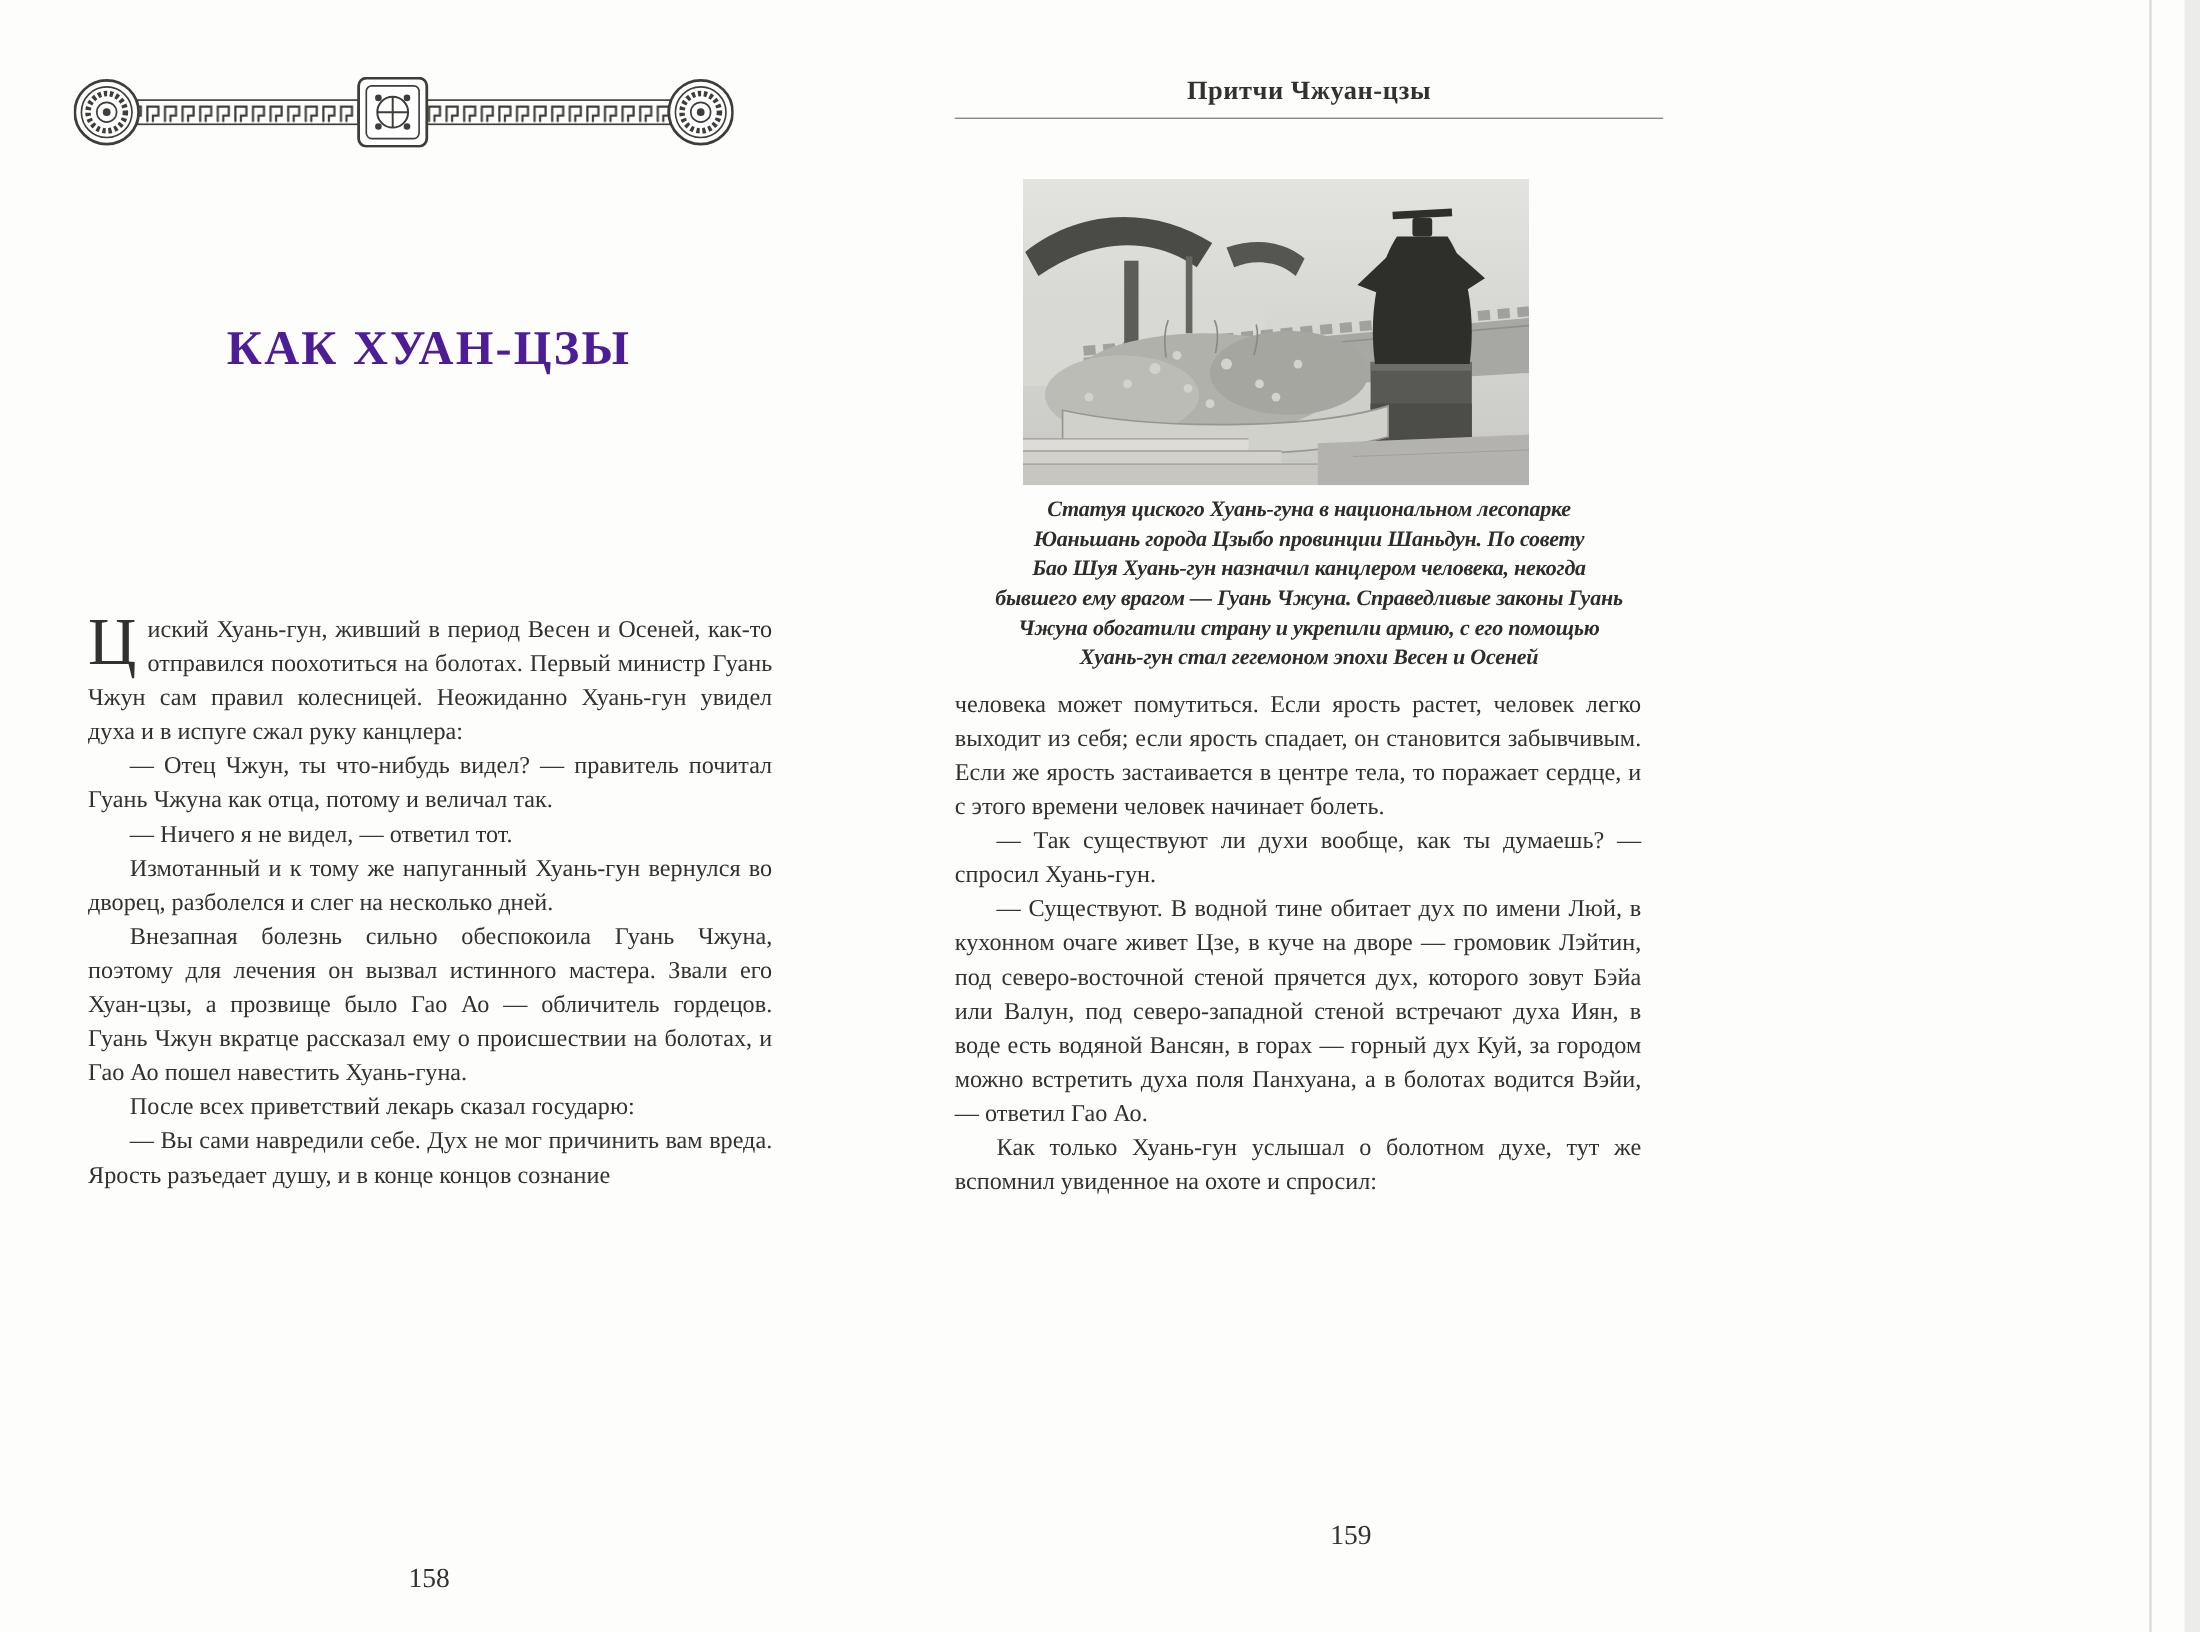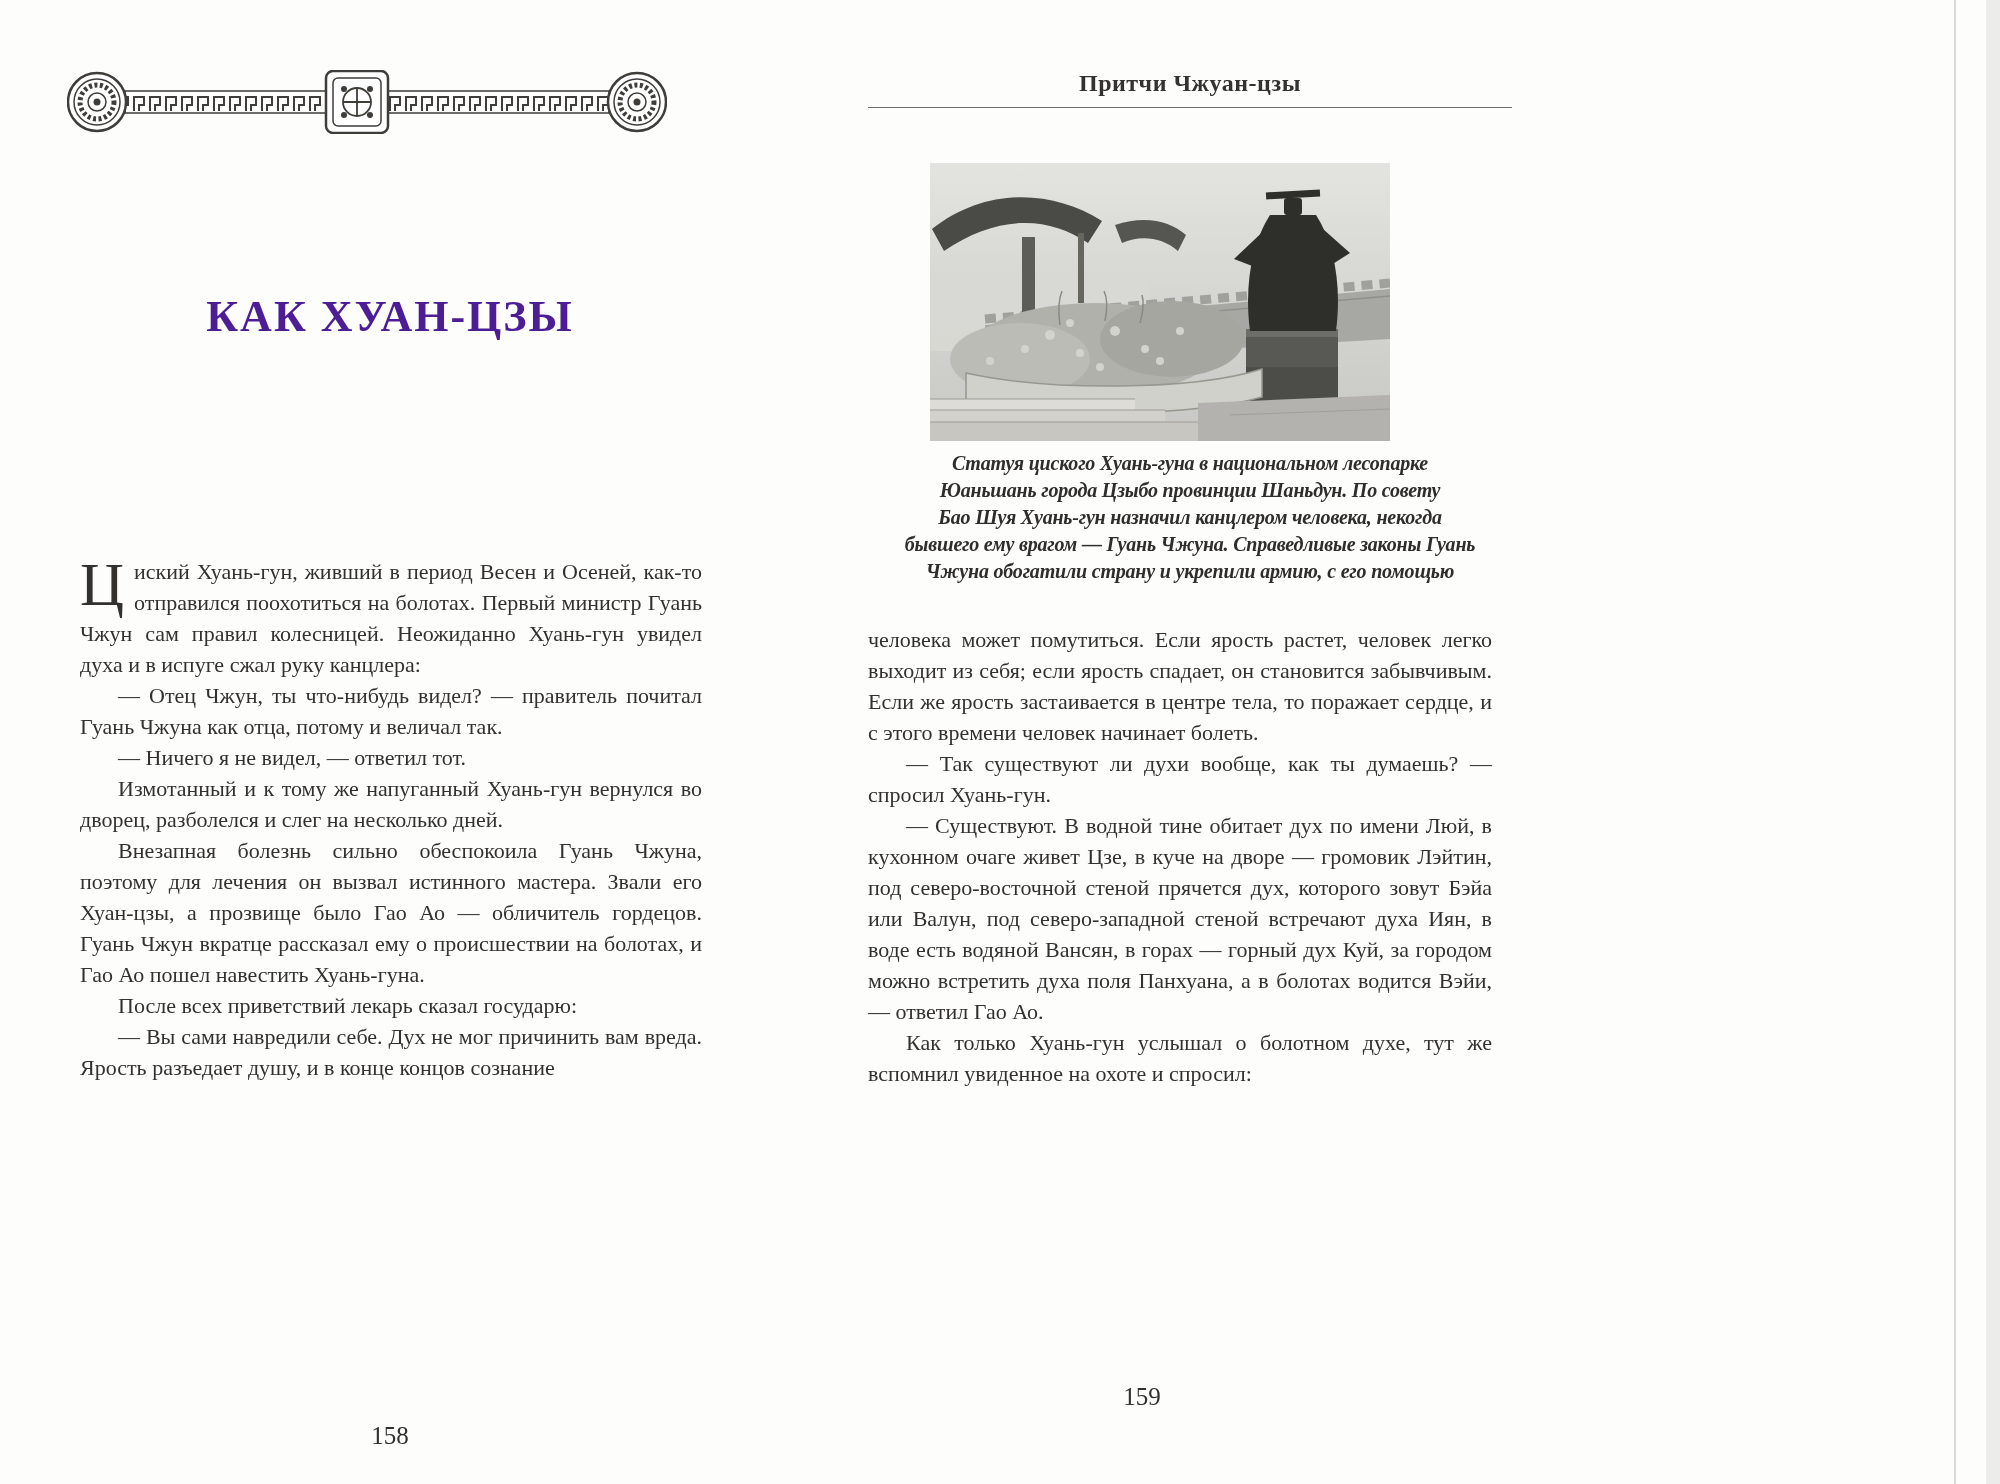--- a/index.html
+++ b/index.html
@@ -20,21 +20,21 @@
   #left-body{left:80px;top:556px;width:622px;font-size:22px;line-height:31px;text-align:justify;}
   #left-body p,#right-body p{margin:0;}
   p.indent{text-indent:38px;}
   .dropcap{
     float:left;font-size:61px;line-height:50px;padding:4px 10px 0 0;color:#33312e;
   }
   .page-number{
     width:620px;text-align:center;font-size:25px;color:#33312e;top:1383px;
   }
   #page-num-left{left:80px;margin-top:39px;}
-  #page-num-right{left:832px;}
+  #page-num-right{left:918px;}
 
   
   #running-head{
     left:868px;top:70px;width:644px;text-align:center;
     font-weight:bold;font-size:24px;color:#343230;letter-spacing:.5px;
   }
   #head-rule{left:868px;top:107px;width:644px;height:1px;background:#6e6c68;}
   #photo{left:930px;top:163px;width:460px;height:278px;background:#d6d6d2;}
   #photo svg{display:block;}
   #caption{
@@ -177,20 +177,21 @@
     <path d="M300,252 L460,246" stroke="#a0a09a" stroke-width="1"></path>
   </svg>
 </div>
 
 <div class="abs" id="caption">
   <div class="cap-line">Статуя циского Хуань-гуна в национальном лесопарке</div>
   <div class="cap-line">Юаньшань города Цзыбо провинции Шаньдун. По совету</div>
   <div class="cap-line">Бао Шуя Хуань-гун назначил канцлером человека, некогда</div>
   <div class="cap-line">бывшего ему врагом — Гуань Чжуна. Справедливые законы Гуань</div>
   <div class="cap-line">Чжуна обогатили страну и укрепили армию, с его помощью</div>
+  <div class="cap-line">Хуань-гун стал гегемоном эпохи Весен и Осеней</div>
 </div>
 
 <div class="abs" id="right-body">
   <p>человека может помутиться. Если ярость растет, человек легко выходит из себя; если ярость спадает, он становится забывчивым. Если же ярость застаивается в центре тела, то поражает сердце, и с этого времени человек начинает болеть.</p>
   <p class="indent">— Так существуют ли духи вообще, как ты думаешь? — спросил Хуань-гун.</p>
   <p class="indent">— Существуют. В водной тине обитает дух по имени Люй, в кухонном очаге живет Цзе, в куче на дворе — громовик Лэйтин, под северо-восточной стеной прячется дух, которого зовут Бэйа или Валун, под северо-западной стеной встречают духа Иян, в воде есть водяной Вансян, в горах — горный дух Куй, за городом можно встретить духа поля Панхуана, а в болотах водится Вэйи, — ответил Гао Ао.</p>
   <p class="indent">Как только Хуань-гун услышал о болотном духе, тут же вспомнил увиденное на охоте и спросил:</p>
 </div>
 
 <div class="abs page-number" id="page-num-right">159</div>

